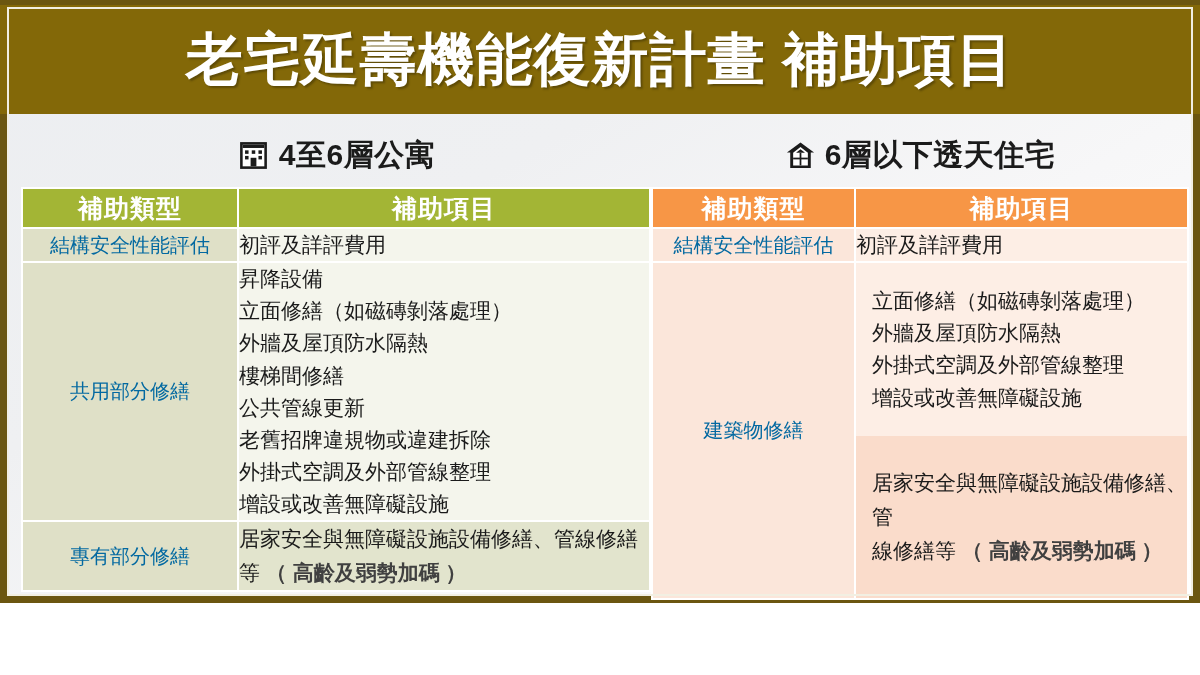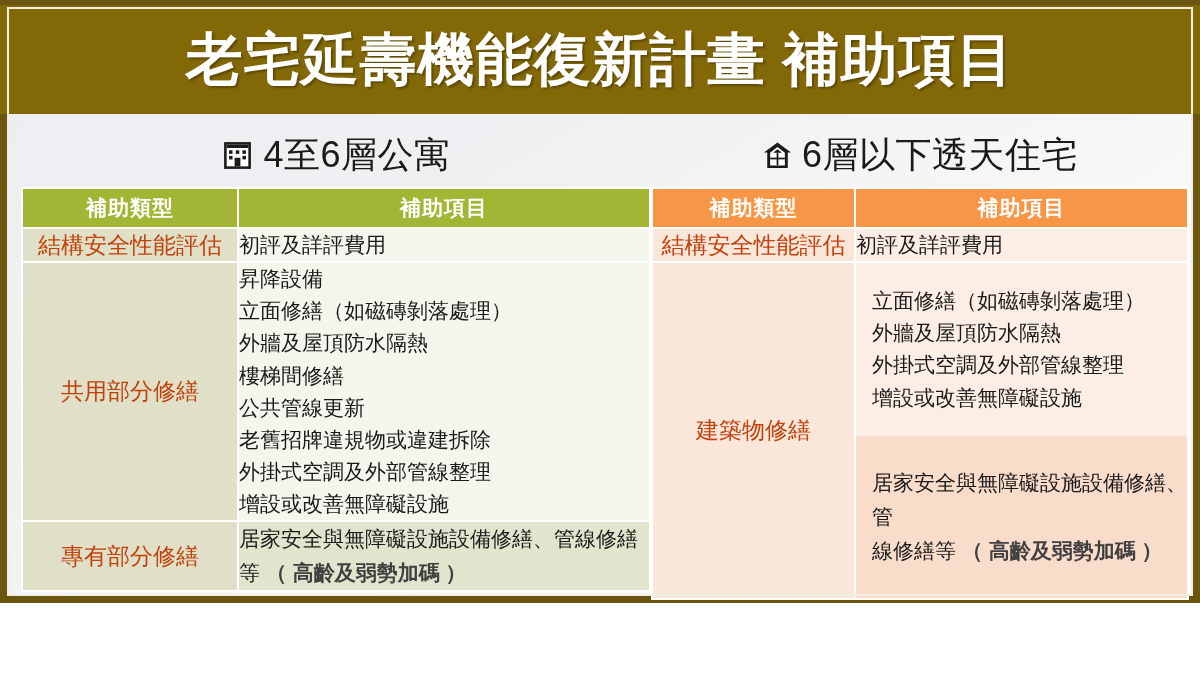--- a/index.html
+++ b/index.html
@@ -66,51 +66,51 @@
 
   .panel-head {
     display: flex;
     align-items: center;
     justify-content: center;
     height: 44px;
     gap: 9px;
   }
   .panel-head .icon { display: block; line-height: 0; }
   .panel-head .label {
-    font-size: 36px;
-    font-weight: normal;
+    font-size: 30px;
+    font-weight: bold;
     color: #1b1b1b;
     letter-spacing: 0.5px;
     white-space: nowrap;
   }
 
   
   table.grid {
     border-collapse: collapse;
     width: 100%;
     table-layout: fixed;
     margin-top: 10px;
   }
   table.grid th, table.grid td {
     border: 2px solid #ffffff;
     padding: 0;
     vertical-align: middle;
   }
   table.grid th {
     height: 38px;
     color: #ffffff;
-    font-size: 21px;
+    font-size: 25px;
     font-weight: bold;
     letter-spacing: 1px;
     text-align: center;
   }
   .cell-label {
     text-align: center;
-    font-size: 23px;
-    color: #c2410c;
+    font-size: 20px;
+    color: #0369a1;
     padding: 6px 4px;
   }
   .cell-items {
     font-size: 21px;
     color: #1a1a1a;
     padding: 14px 0 14px 14px;
     line-height: 1.53;
   }
   .cell-items .line { white-space: nowrap; font-family: Liberation Serif, serif; }
   .accent { color: #404040; font-weight: bold; }

